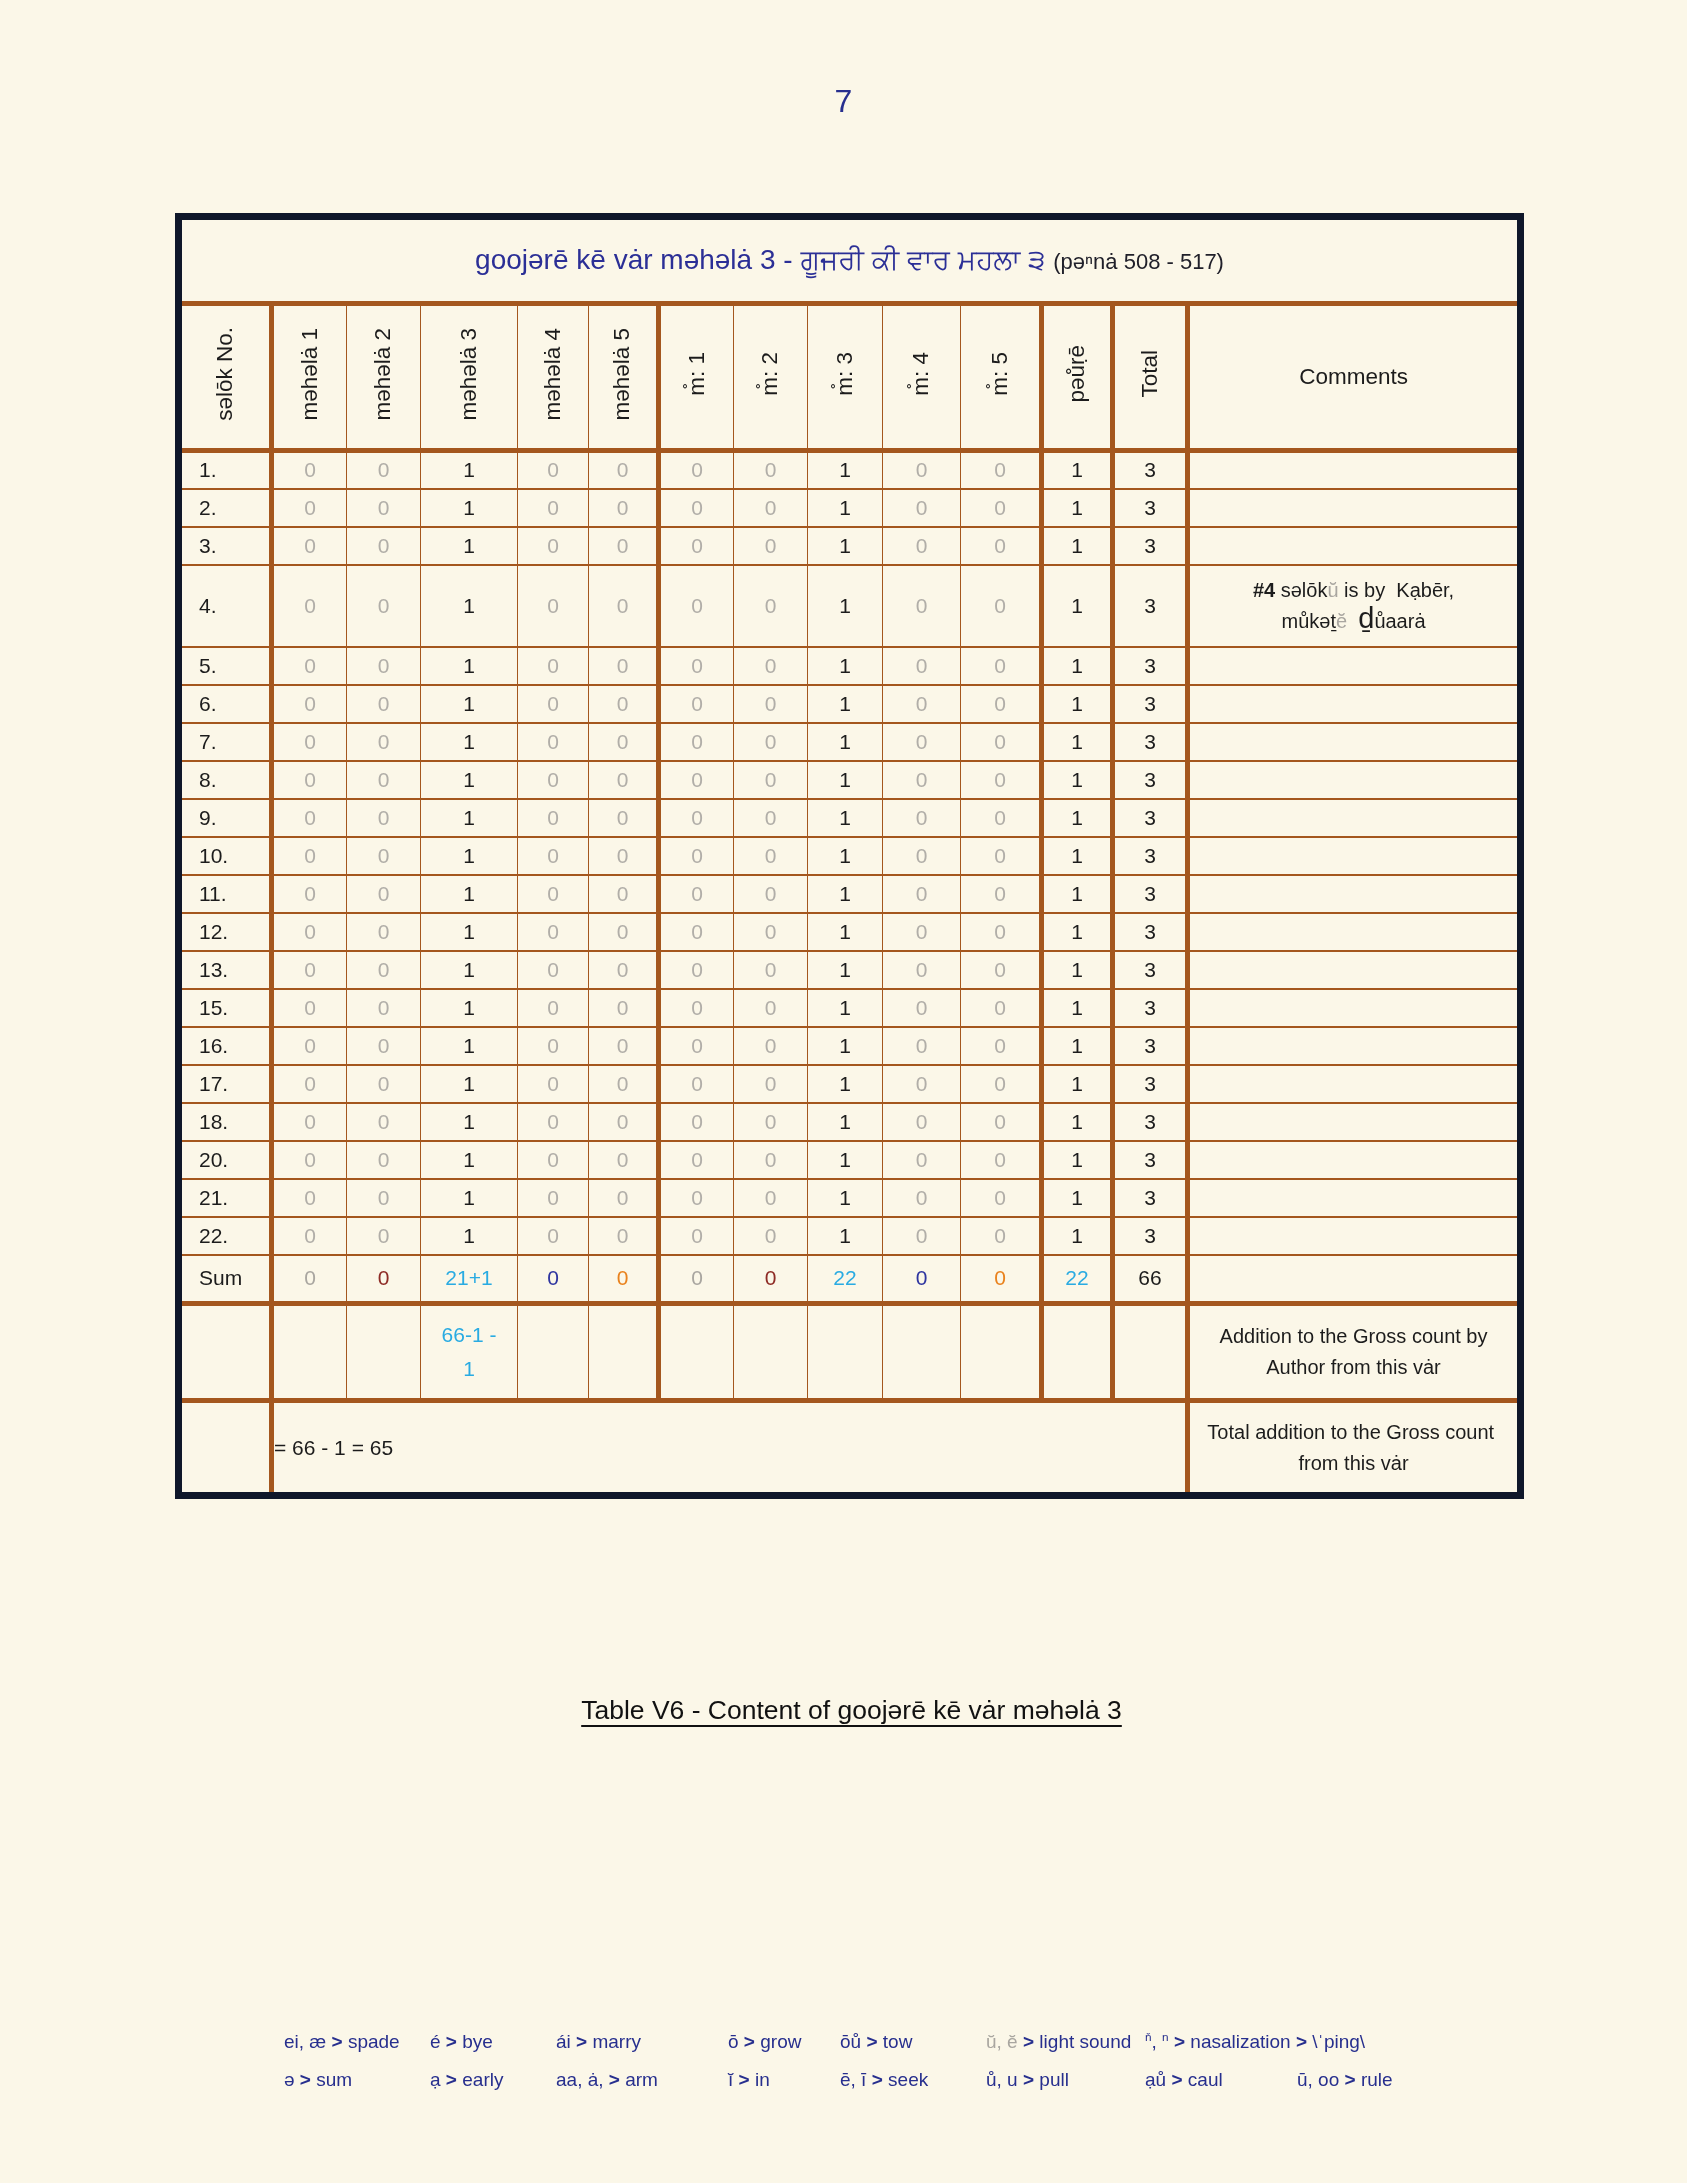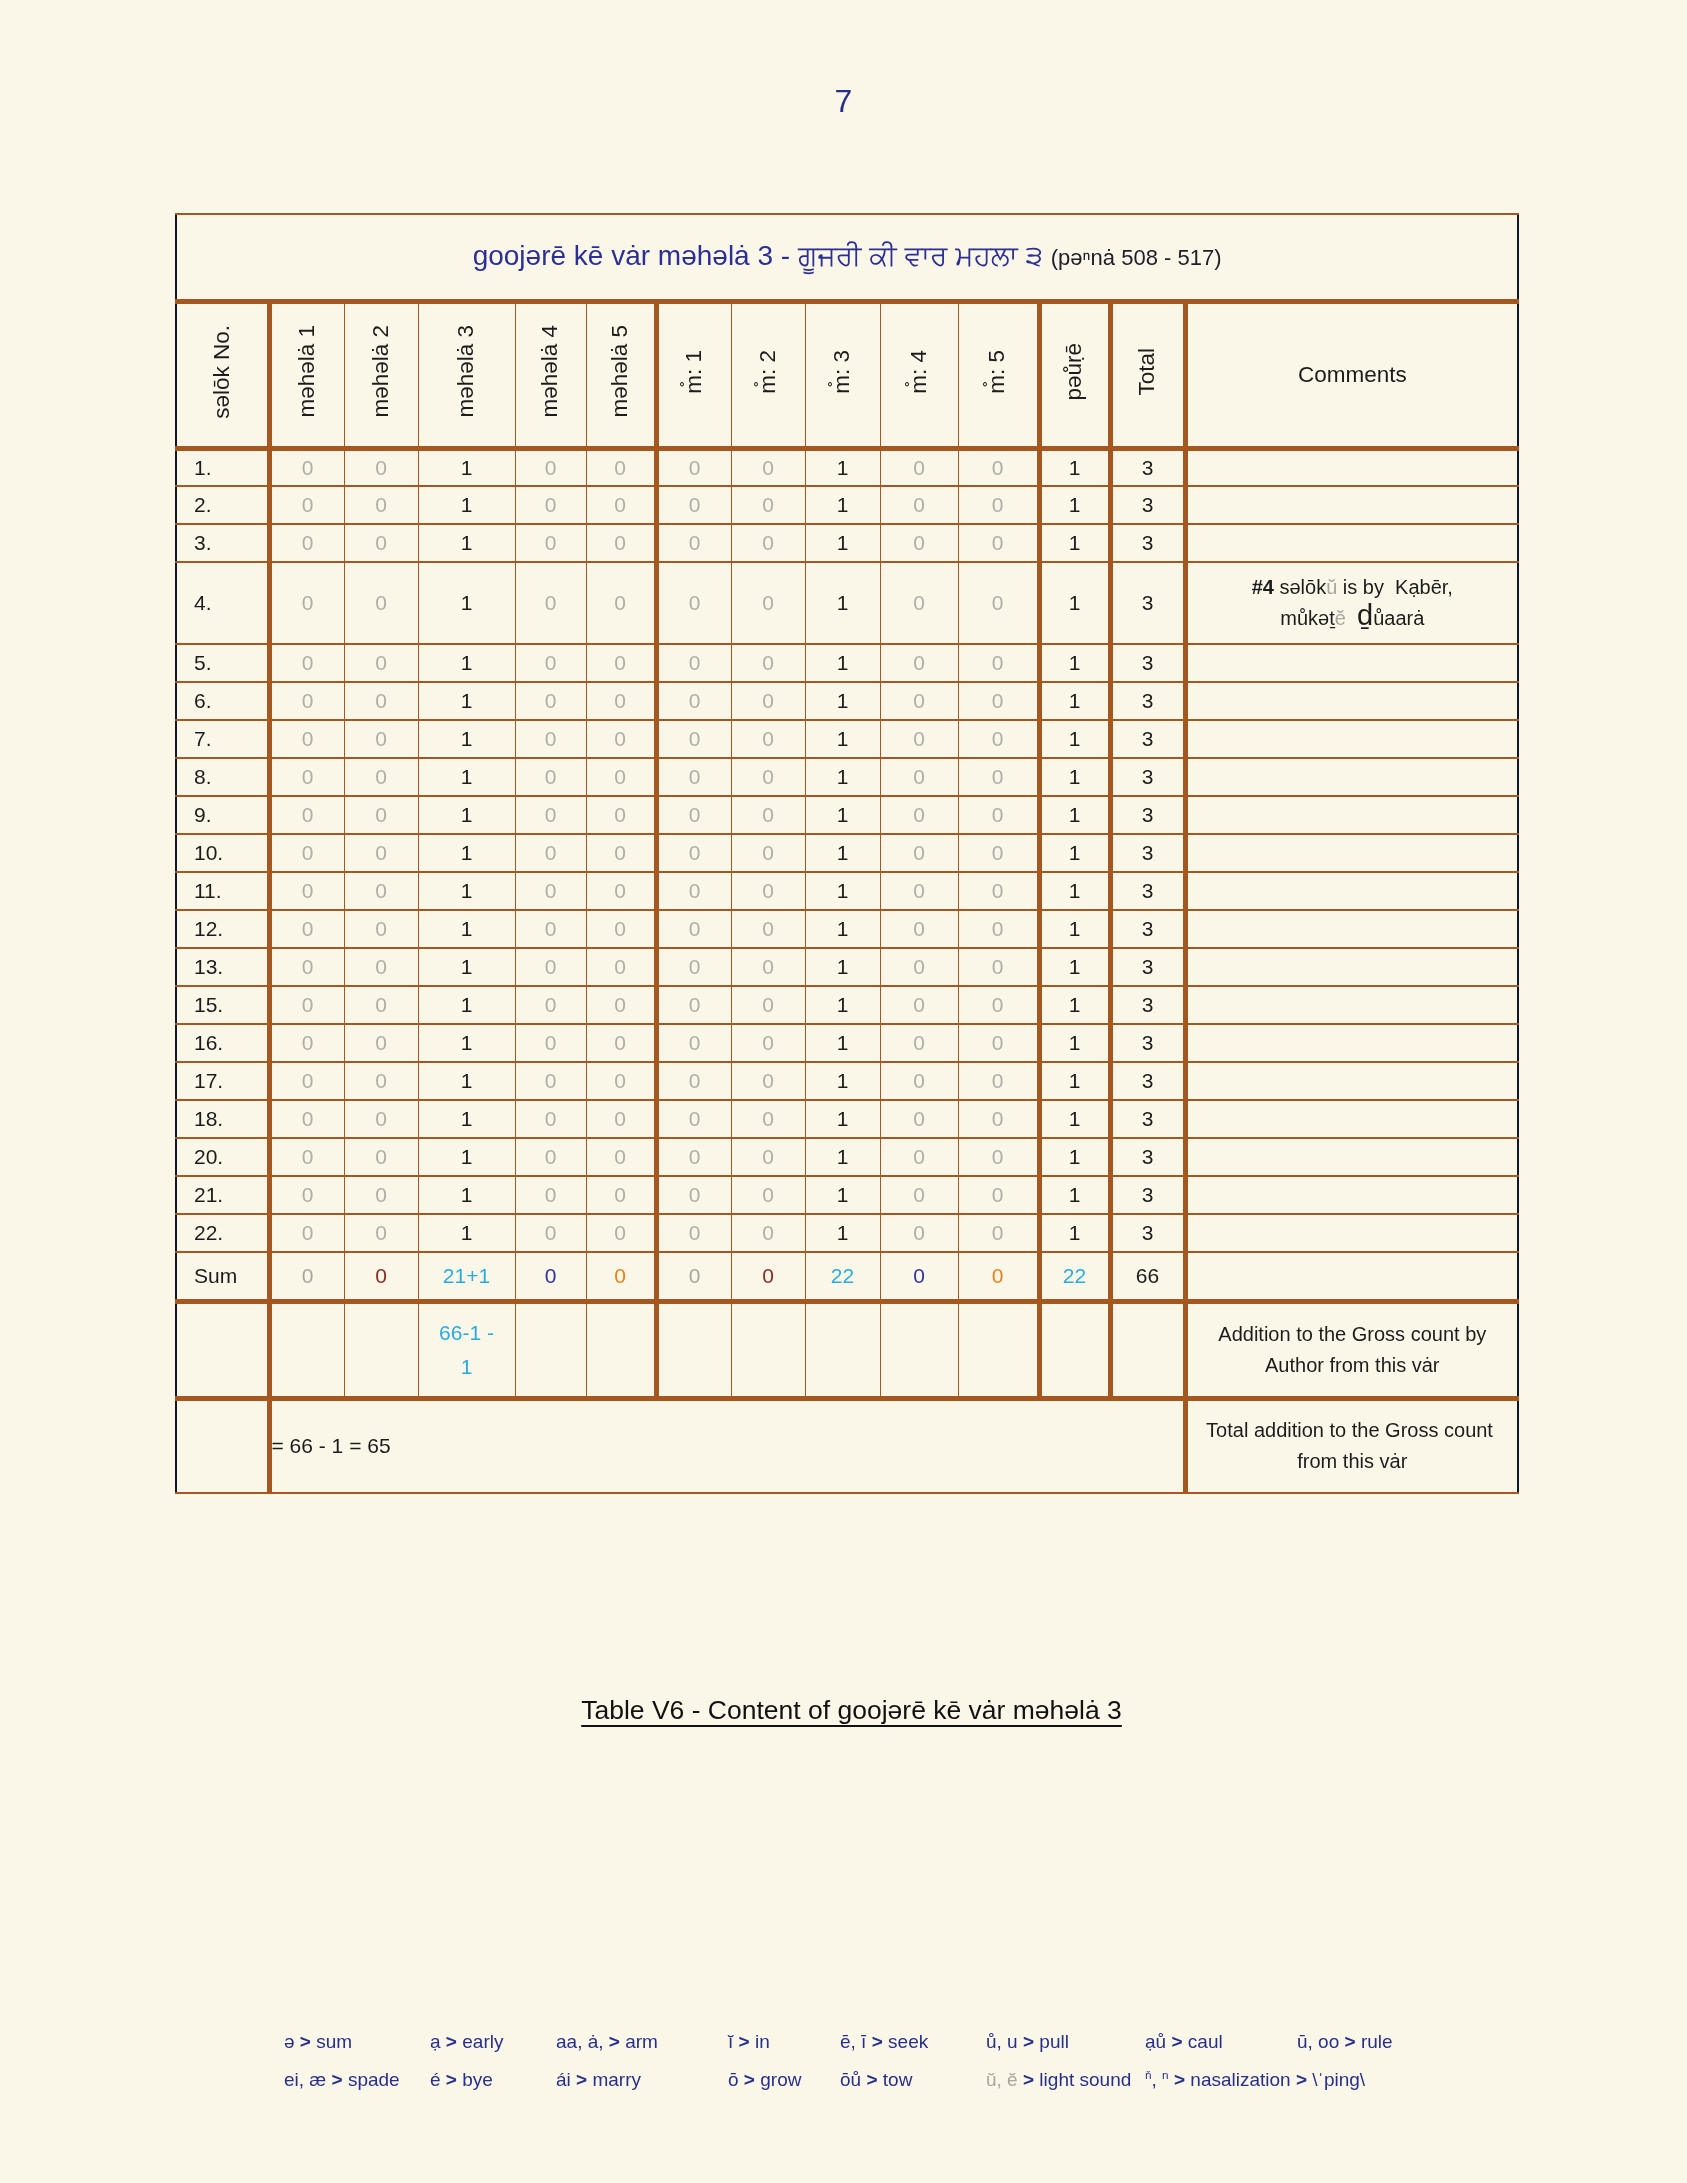--- a/index.html
+++ b/index.html
@@ -14,21 +14,21 @@
 
   .page-number{
     position:absolute; top:83px; left:0; width:100%;
     text-align:center; font-size:32px; color:#272F8E;
   }
 
   
   table.main{
     position:absolute; left:175px; top:213px; width:1343px;
     border-collapse:collapse; table-layout:fixed;
-    border:2px solid #0f172a;
+    border:7px solid #0f172a;
     background:#FBF7E8;
   }
   table.main td{
     border:solid #A4571E;
     border-width:2px 1.3px;
     vertical-align:middle;
     overflow:hidden;
   }
   .bR8{ border-right-width:5.3px !important; }
 
@@ -503,32 +503,32 @@
     </tr>
   </tbody>
 </table>
 
 <div class="caption">
   <span>Table V6 - Content of goojərē kē vȧr məhəlȧ 3</span>
 </div>
 
 <div class="legend">
   <div class="lg-row">
+    <div class="lg-slot w1"><span>ei, æ </span><span class="b">&gt;</span><span> spade</span></div>
+    <div class="lg-slot w2"><span>é </span><span class="b">&gt;</span><span> bye</span></div>
+    <div class="lg-slot w3"><span>ái </span><span class="b">&gt;</span><span> marry</span></div>
+    <div class="lg-slot w4"><span>ō </span><span class="b">&gt;</span><span> grow</span></div>
+    <div class="lg-slot w5"><span>ōů </span><span class="b">&gt;</span><span> tow</span></div>
+    <div class="lg-slot w6"><span class="gray">ŭ, ĕ</span><span> </span><span class="b">&gt;</span><span> light sound</span></div>
+    <div class="lg-slot w78"><span class="sup">ň</span><span>, </span><span class="sup">n</span><span> </span><span class="b">&gt;</span><span> nasalization </span><span class="b">&gt;</span><span> \ˈping\</span></div>
+  </div>
+  <div class="lg-row">
     <div class="lg-slot w1"><span>ə </span><span class="b">&gt;</span><span> sum</span></div>
     <div class="lg-slot w2"><span>ạ </span><span class="b">&gt;</span><span> early</span></div>
     <div class="lg-slot w3"><span>aa, ȧ, </span><span class="b">&gt;</span><span> arm</span></div>
     <div class="lg-slot w4"><span>ĭ </span><span class="b">&gt;</span><span> in</span></div>
     <div class="lg-slot w5"><span>ē, ī </span><span class="b">&gt;</span><span> seek</span></div>
     <div class="lg-slot w6"><span>ů, u </span><span class="b">&gt;</span><span> pull</span></div>
     <div class="lg-slot w7"><span>ạů </span><span class="b">&gt;</span><span> caul</span></div>
     <div class="lg-slot w8"><span>ū, oo </span><span class="b">&gt;</span><span> rule</span></div>
   </div>
-  <div class="lg-row">
-    <div class="lg-slot w1"><span>ei, æ </span><span class="b">&gt;</span><span> spade</span></div>
-    <div class="lg-slot w2"><span>é </span><span class="b">&gt;</span><span> bye</span></div>
-    <div class="lg-slot w3"><span>ái </span><span class="b">&gt;</span><span> marry</span></div>
-    <div class="lg-slot w4"><span>ō </span><span class="b">&gt;</span><span> grow</span></div>
-    <div class="lg-slot w5"><span>ōů </span><span class="b">&gt;</span><span> tow</span></div>
-    <div class="lg-slot w6"><span class="gray">ŭ, ĕ</span><span> </span><span class="b">&gt;</span><span> light sound</span></div>
-    <div class="lg-slot w78"><span class="sup">ň</span><span>, </span><span class="sup">n</span><span> </span><span class="b">&gt;</span><span> nasalization </span><span class="b">&gt;</span><span> \ˈping\</span></div>
-  </div>
 </div>
 
 
 </body></html>

